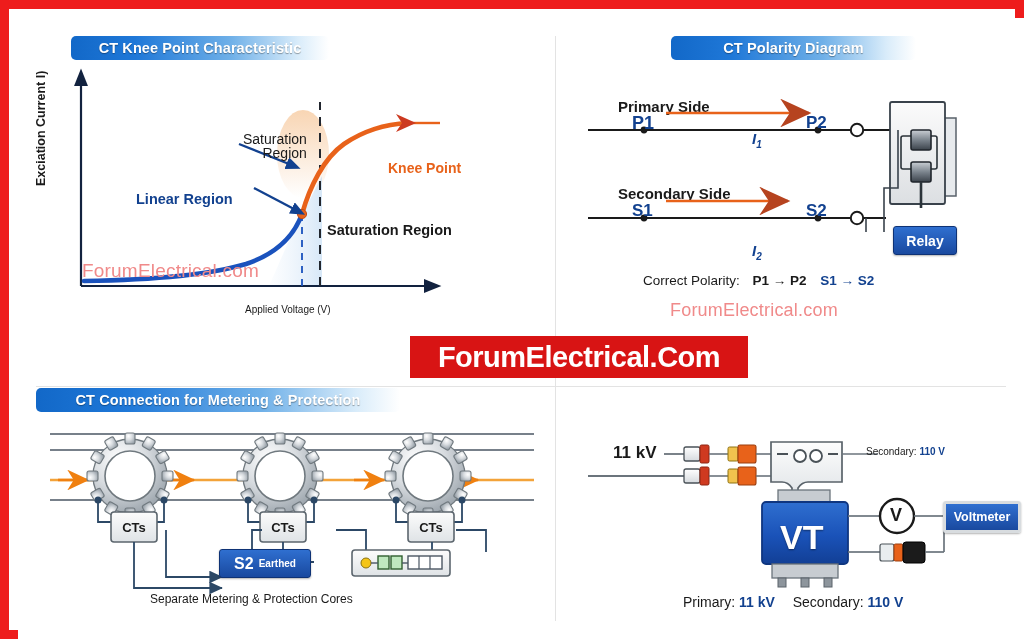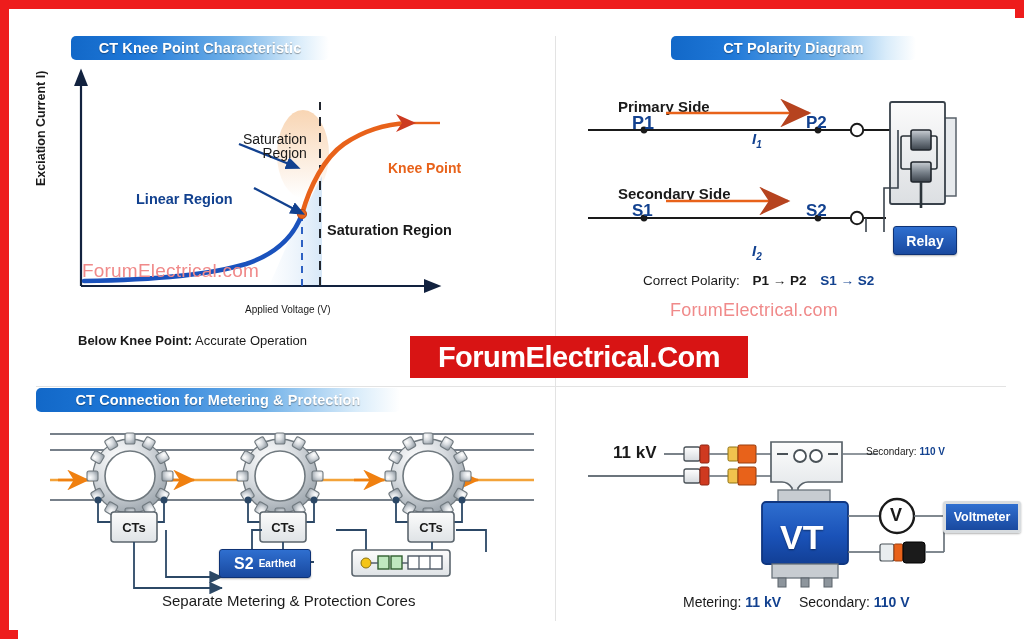--- a/index.html
+++ b/index.html
@@ -127,24 +127,20 @@
       <div class="lbl orange bold" style="left:352px;top:124px;font-size:14px;">Knee Point</div>
 
       <div class="lbl navy bold" style="left:100px;top:155px;font-size:14.5px;">Linear Region</div>
 
       <div class="lbl dark bold" style="left:291px;top:186px;font-size:14.5px;">Saturation Region</div>
 
       <div class="wm-pink" style="left:46px;top:224px;">ForumElectrical.com</div>
 
       <div class="xlab" style="left:209px;top:268px;">Applied Voltage (V)</div>
 
-      <div class="lbl" style="left:42px;top:297px;font-size:13px;">
-        <span class="bold dark">Below Knee Point:</span>
-        <span class="dark">Accurate Operation</span>
-      </div>
     </div>
 
     <div class="panel p2">
       <div class="bar b2">
         <span>CT Polarity Diagram</span>
       </div>
 
       <div class="lbl dark bold" style="left:52px;top:62px;font-size:15px;">Primary Side</div>
       <div class="lbl dark bold" style="left:52px;top:149px;font-size:15px;">Secondary Side</div>
 
@@ -362,21 +358,21 @@
       <div class="greybox lbl2" style="left:75px;top:124px;width:46px;height:30px;border:none;background:none;">CTs</div>
       <div class="greybox lbl2" style="left:224px;top:124px;width:46px;height:30px;border:none;background:none;">CTs</div>
       <div class="greybox lbl2" style="left:372px;top:124px;width:46px;height:30px;border:none;background:none;">CTs</div>
 
       <div class="bluebadge" style="left:183px;top:161px;width:90px;height:27px;">
         <span style="font-size:16px;">S2</span>
         <span style="font-size:10px;margin-left:5px;font-weight:bold;">Earthed</span>
       </div>
 
 
-      <div class="lbl dark" style="left:126px;top:204px;font-size:15px;">Separate Metering &amp; Protection Cores</div>
+      <div class="lbl dark" style="left:114px;top:204px;font-size:12px;">Separate Metering &amp; Protection Cores</div>
     </div>
 
     <div class="panel p4">
 
       <svg width="450" height="190" style="top:36px;">
         <defs>
           <linearGradient id="vtBlue" x1="0" y1="0" x2="0" y2="1">
             <stop offset="0%" stop-color="#2f6fd0"></stop>
             <stop offset="55%" stop-color="#1a52b8"></stop>
             <stop offset="100%" stop-color="#123f95"></stop>
@@ -452,21 +448,21 @@
 
       <div class="lbl" style="left:214px;top:130px;font-size:34px;font-weight:bold;color:#ffffff;text-shadow:0 1px 2px rgba(0,0,0,.45);">VT</div>
 
       <div class="lbl dark bold" style="left:324px;top:117px;font-size:18px;">V</div>
 
       <div class="bluebadge" style="left:377px;top:113px;width:72px;height:26px;font-size:12.5px;border:3px solid #d8dcdf;">
         <span>Voltmeter</span>
       </div>
 
       <div class="lbl" style="left:117px;top:206px;font-size:14px;">
-        <span class="dark">Metering:</span>
+        <span class="dark">Primary:</span>
         <span class="navy bold">11 kV</span>
         <span class="dark" style="margin-left:14px;">Secondary:</span>
         <span class="navy bold">110 V</span>
       </div>
     </div>
 
     <div class="redbanner">
       <span>ForumElectrical.Com</span>
     </div>
 

